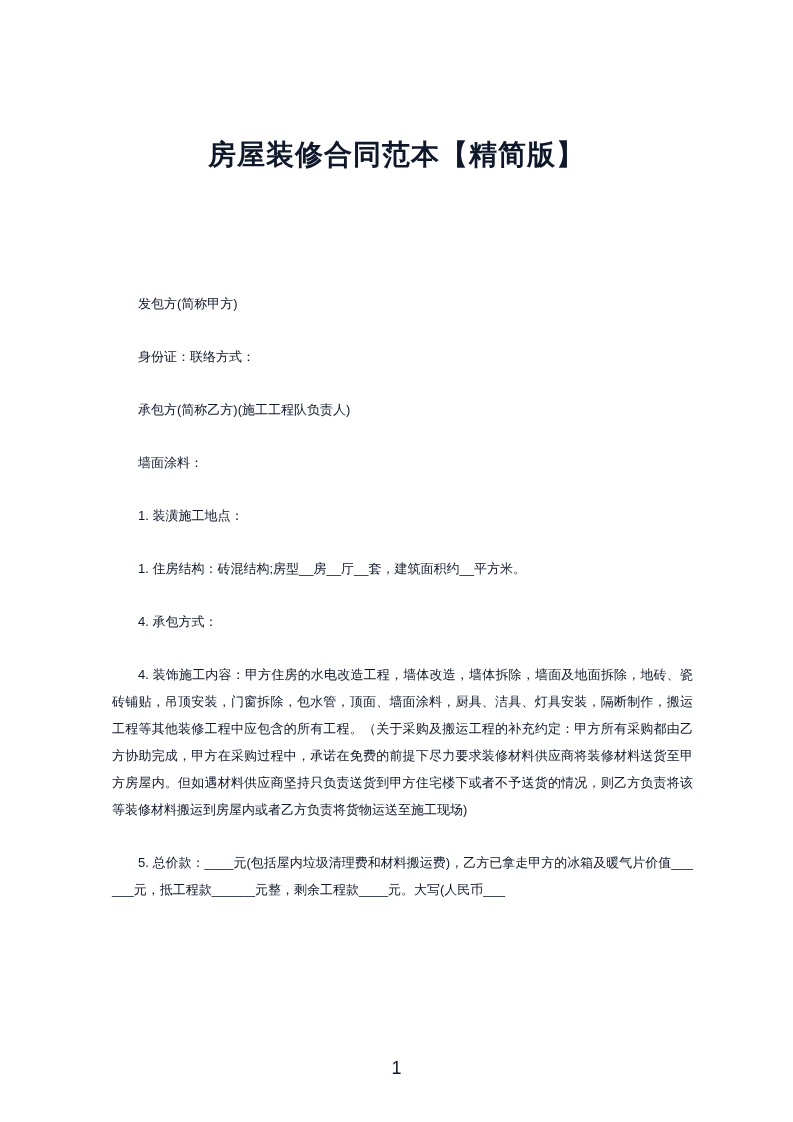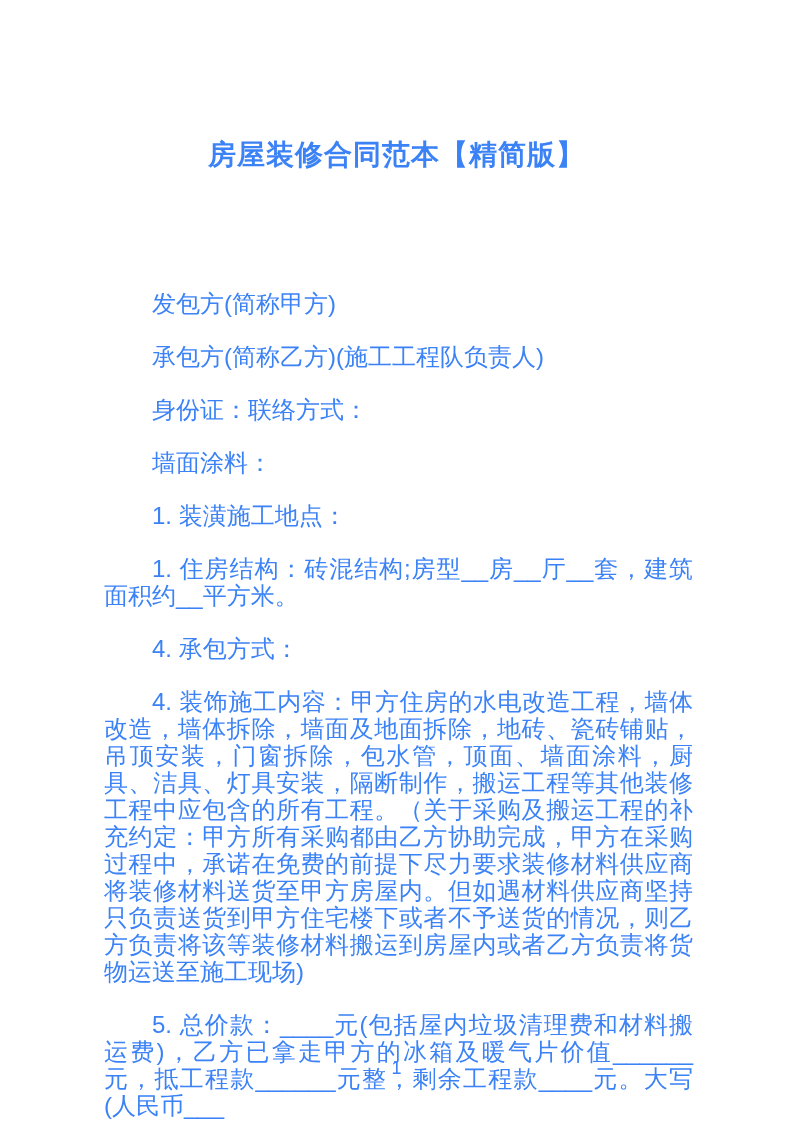--- a/index.html
+++ b/index.html
@@ -6,21 +6,21 @@
     margin: 0;
     padding: 0;
     background: #ffffff;
   }
   .page {
     position: relative;
     width: 793px;
     height: 1122px;
     margin: 0 auto;
     background: #ffffff;
-    color: #3b82f6;
+    color: #0f172a;
     font-family: "Liberation Sans", "DejaVu Sans", sans-serif;
     overflow: hidden;
   }
   .content {
     position: absolute;
     top: 0;
     left: 100px;
     right: 100px;
   }
   .doc-title {
@@ -28,22 +28,22 @@
     text-align: center;
     font-size: 28px;
     line-height: 34px;
     font-weight: 700;
     letter-spacing: 1px;
   }
   .body-text {
     margin-top: 118px;
   }
   .para {
-    margin: 0 0 26px 4px;
-    font-size: 24px;
+    margin: 0 0 26px 12px;
+    font-size: 13px;
     line-height: 27px;
     font-weight: 500;
     text-indent: 2em;
     text-align: justify;
     word-break: break-all;
   }
   .page-number {
     position: absolute;
     left: 0;
     right: 0;
@@ -55,22 +55,22 @@
   }
 </style>
 </head>
 <body>
 
 <div class="page">
   <div class="content">
     <h1 class="doc-title">房屋装修合同范本【精简版】</h1>
     <div class="body-text">
       <p class="para">发包方(简称甲方)</p>
+      <p class="para">身份证：联络方式：</p>
       <p class="para">承包方(简称乙方)(施工工程队负责人)</p>
-      <p class="para">身份证：联络方式：</p>
       <p class="para">墙面涂料：</p>
       <p class="para">1. 装潢施工地点：</p>
       <p class="para">1. 住房结构：砖混结构;房型__房__厅__套，建筑面积约__平方米。</p>
       <p class="para">4. 承包方式：</p>
       <p class="para">4. 装饰施工内容：甲方住房的水电改造工程，墙体改造，墙体拆除，墙面及地面拆除，地砖、瓷砖铺贴，吊顶安装，门窗拆除，包水管，顶面、墙面涂料，厨具、洁具、灯具安装，隔断制作，搬运工程等其他装修工程中应包含的所有工程。（关于采购及搬运工程的补充约定：甲方所有采购都由乙方协助完成，甲方在采购过程中，承诺在免费的前提下尽力要求装修材料供应商将装修材料送货至甲方房屋内。但如遇材料供应商坚持只负责送货到甲方住宅楼下或者不予送货的情况，则乙方负责将该等装修材料搬运到房屋内或者乙方负责将货物运送至施工现场)</p>
       <p class="para">5. 总价款：____元(包括屋内垃圾清理费和材料搬运费)，乙方已拿走甲方的冰箱及暖气片价值______元，抵工程款______元整，剩余工程款____元。大写(人民币___</p>
     </div>
   </div>
   <div class="page-number">1</div>
 </div>

